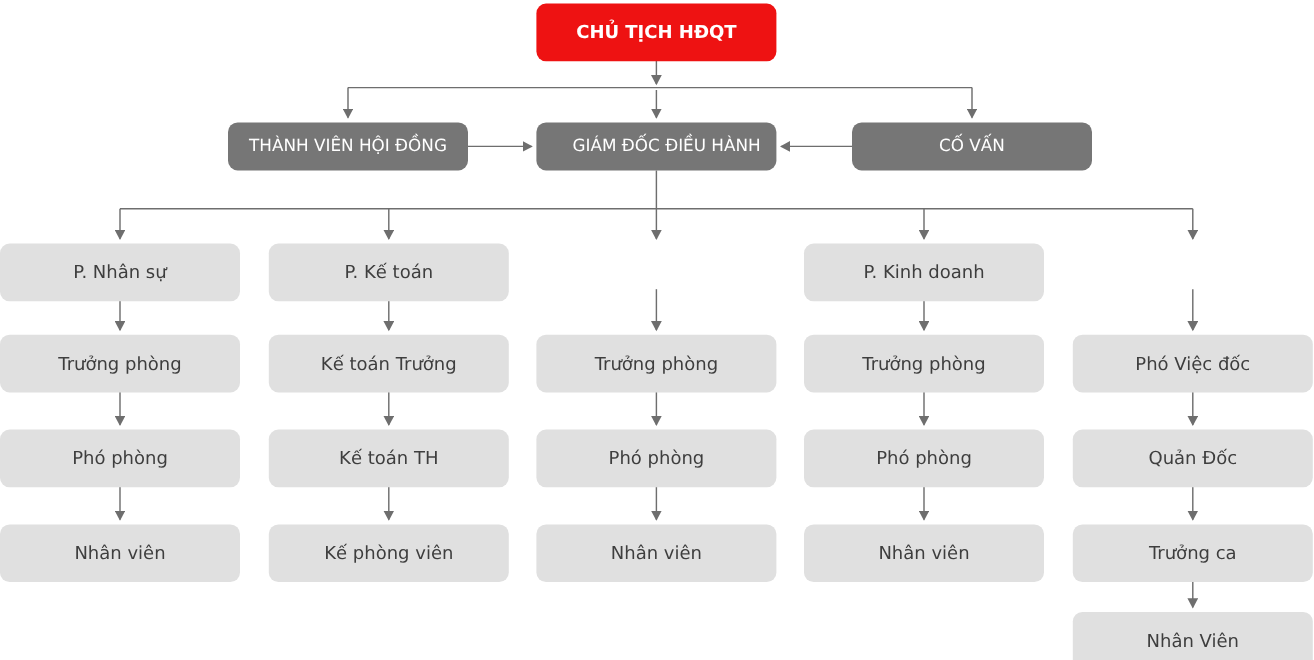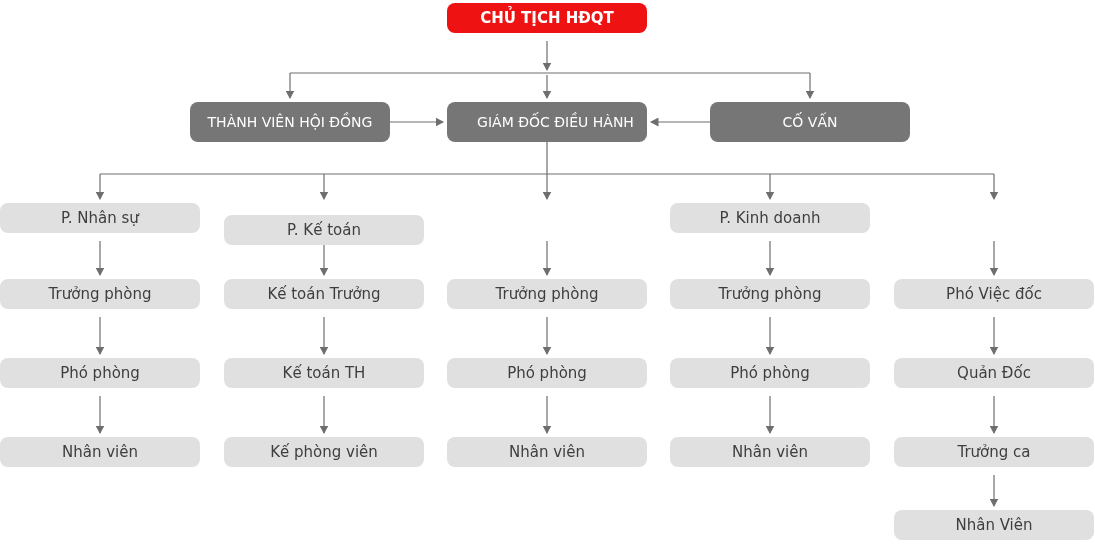--- a/index.html
+++ b/index.html
@@ -13,21 +13,21 @@
   }
   .connectors {
     position: absolute;
     left: 0; top: 0;
     width: 1095px; height: 550px;
     pointer-events: none;
   }
   .node {
     position: absolute;
     width: 200px;
-    height: 30px;
+    height: 48px;
     border-radius: 8px;
     display: flex;
     align-items: center;
     justify-content: center;
     text-align: center;
     box-sizing: border-box;
     white-space: nowrap;
   }
   .node.root {
     background: var(--accent_red, #ee1212);
@@ -97,21 +97,21 @@
     </g>
   </svg>
 
   <div class="node root" style="left:447px;top:3px;">CHỦ TỊCH HĐQT</div>
 
   <div class="node l2" style="left:190px;top:102px;">THÀNH VIÊN HỘI ĐỒNG</div>
   <div class="node l2" style="left:447px;top:102px;padding-left:17px;">GIÁM ĐỐC ĐIỀU HÀNH</div>
   <div class="node l2" style="left:710px;top:102px;">CỐ VẤN</div>
 
   <div class="node lt" style="left:0px;top:203px;">P. Nhân sự</div>
-  <div class="node lt" style="left:224px;top:203px;margin-top:12px;">P. Kế toán</div>
+  <div class="node lt" style="left:224px;top:203px;">P. Kế toán</div>
   <div class="node lt" style="left:670px;top:203px;">P. Kinh doanh</div>
 
   <div class="node lt" style="left:0px;top:279px;">Trưởng phòng</div>
   <div class="node lt" style="left:0px;top:358px;">Phó phòng</div>
   <div class="node lt" style="left:0px;top:437px;">Nhân viên</div>
 
   <div class="node lt" style="left:224px;top:279px;">Kế toán Trưởng</div>
   <div class="node lt" style="left:224px;top:358px;">Kế toán TH</div>
   <div class="node lt" style="left:224px;top:437px;">Kế phòng viên</div>
 

